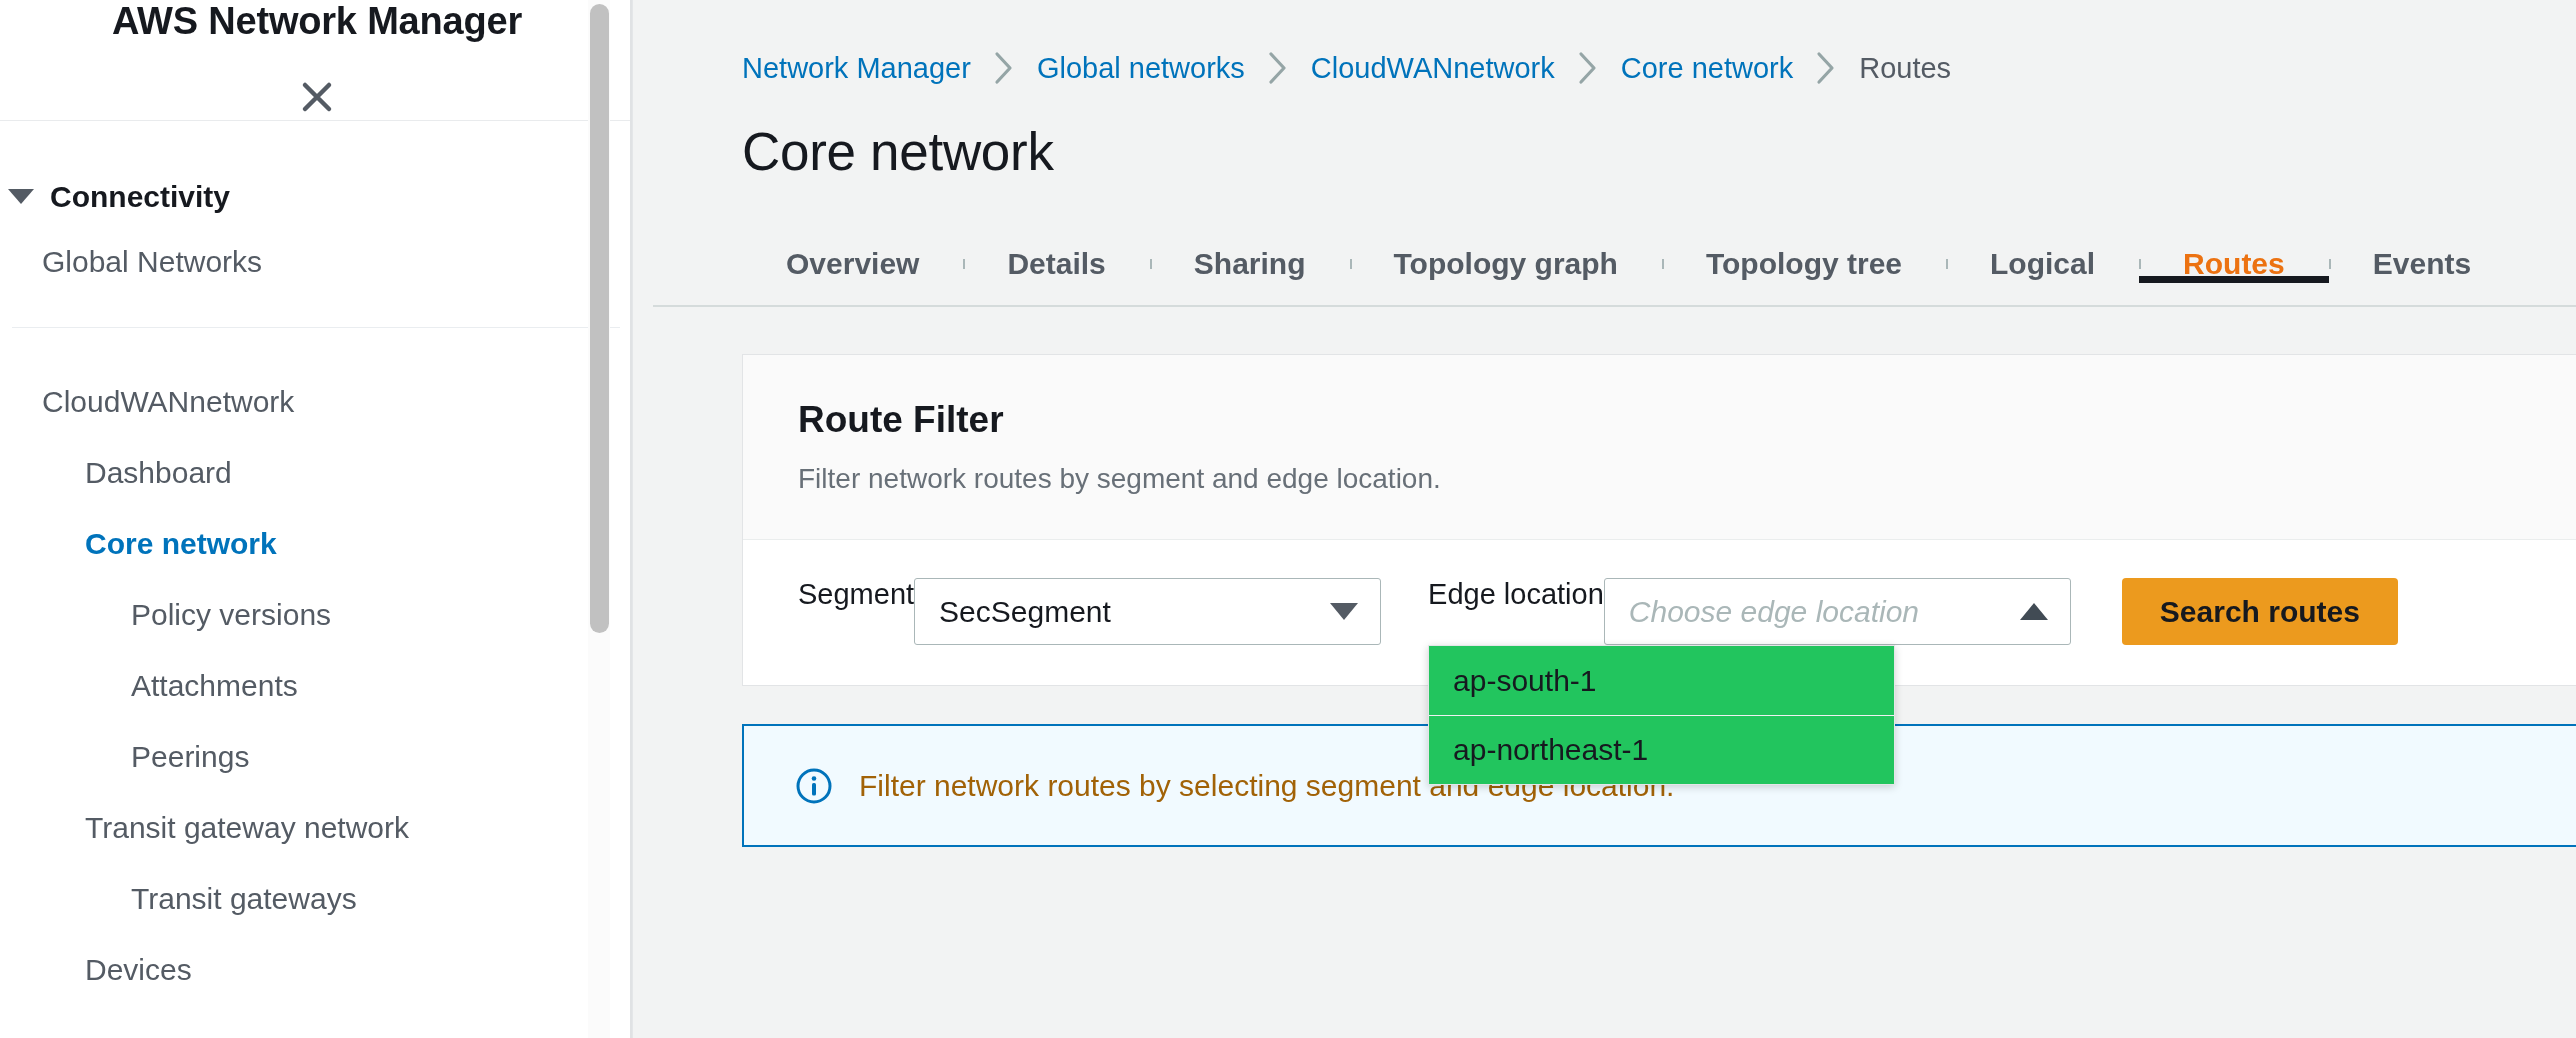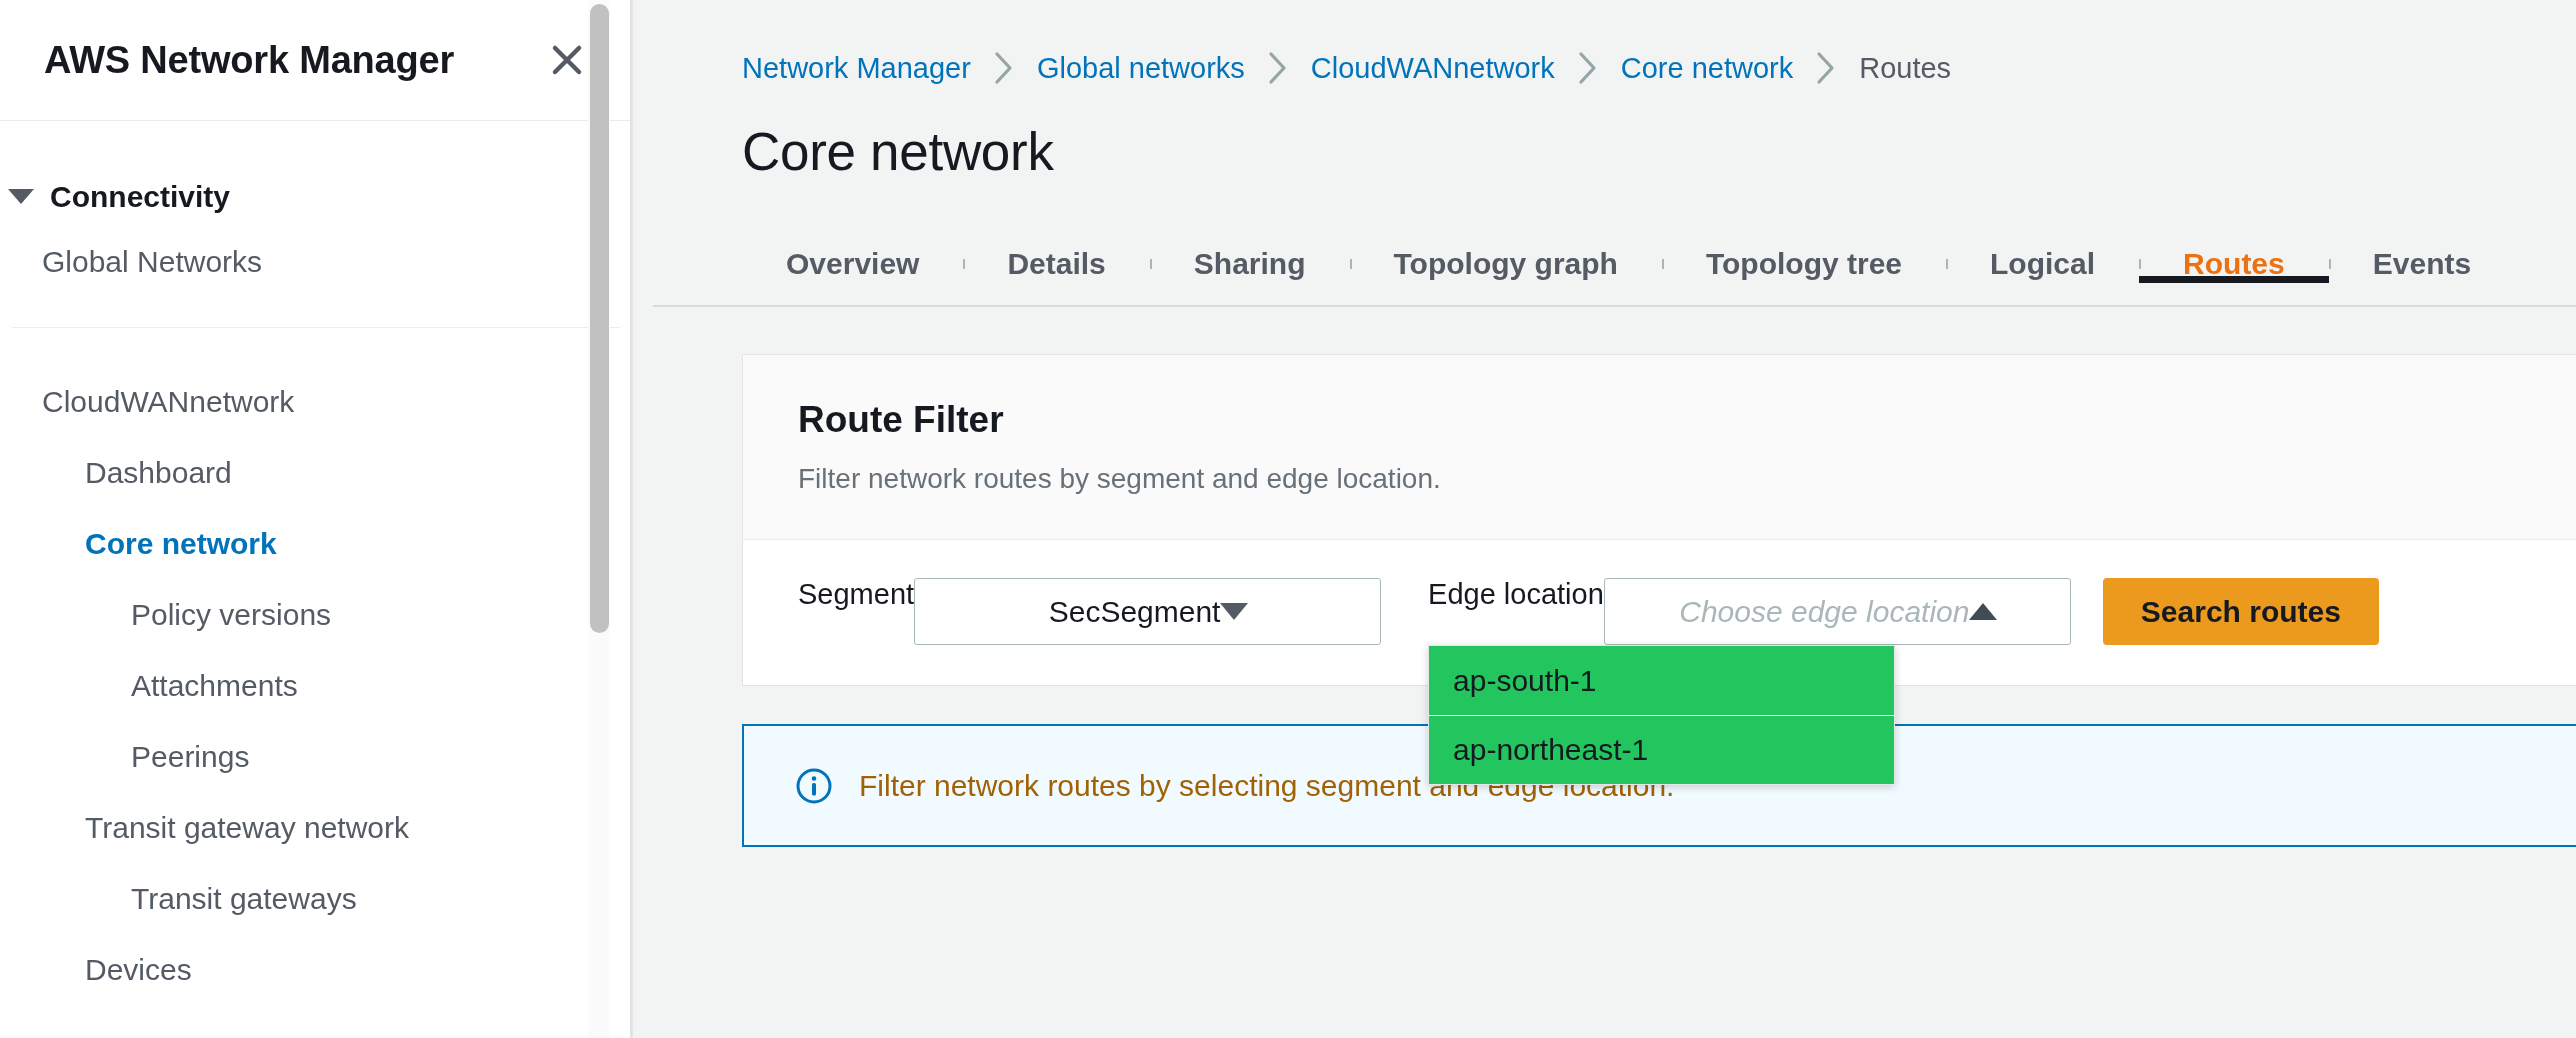--- a/index.html
+++ b/index.html
@@ -30,20 +30,21 @@
     position: relative;
   }
 
   .sidebar-header {
     height: 121px;
     display: flex;
     align-items: center;
     justify-content: space-between;
     padding: 0 42px 0 44px;
     border-bottom: 1px solid #e9ebed;
+    flex-direction: column;
   }
 
   .sidebar-title {
     font-size: 38px;
     font-weight: bold;
     color: #16191f;
     letter-spacing: -0.2px;
     white-space: nowrap;
   }
 
@@ -249,21 +250,21 @@
   }
 
   .select-box {
     width: 467px;
     height: 67px;
     border: 1px solid #aab7b8;
     border-radius: 3px;
     background: #ffffff;
     display: flex;
     align-items: center;
-    justify-content: center;
+    justify-content: space-between;
     padding: 0 22px 0 24px;
     cursor: pointer;
   }
   .select-value {
     font-size: 30px;
     color: #16191f;
     white-space: nowrap;
   }
   .select-value.placeholder {
     color: #aab7b8;
@@ -301,21 +302,21 @@
     align-items: center;
     padding-left: 24px;
     font-size: 30px;
     color: #16191f;
     cursor: pointer;
     white-space: nowrap;
   }
   .dropdown-item + .dropdown-item { border-top: 1px solid #eff1f2; }
 
   .search-btn {
-    margin-left: 32px;
+    margin-left: 51px;
     height: 67px;
     padding: 0 38px;
     background: #ec9a1e;
     border: none;
     border-radius: 4px;
     font-family: "Liberation Sans", sans-serif;
     font-size: 30px;
     font-weight: bold;
     color: #16191f;
     cursor: pointer;

